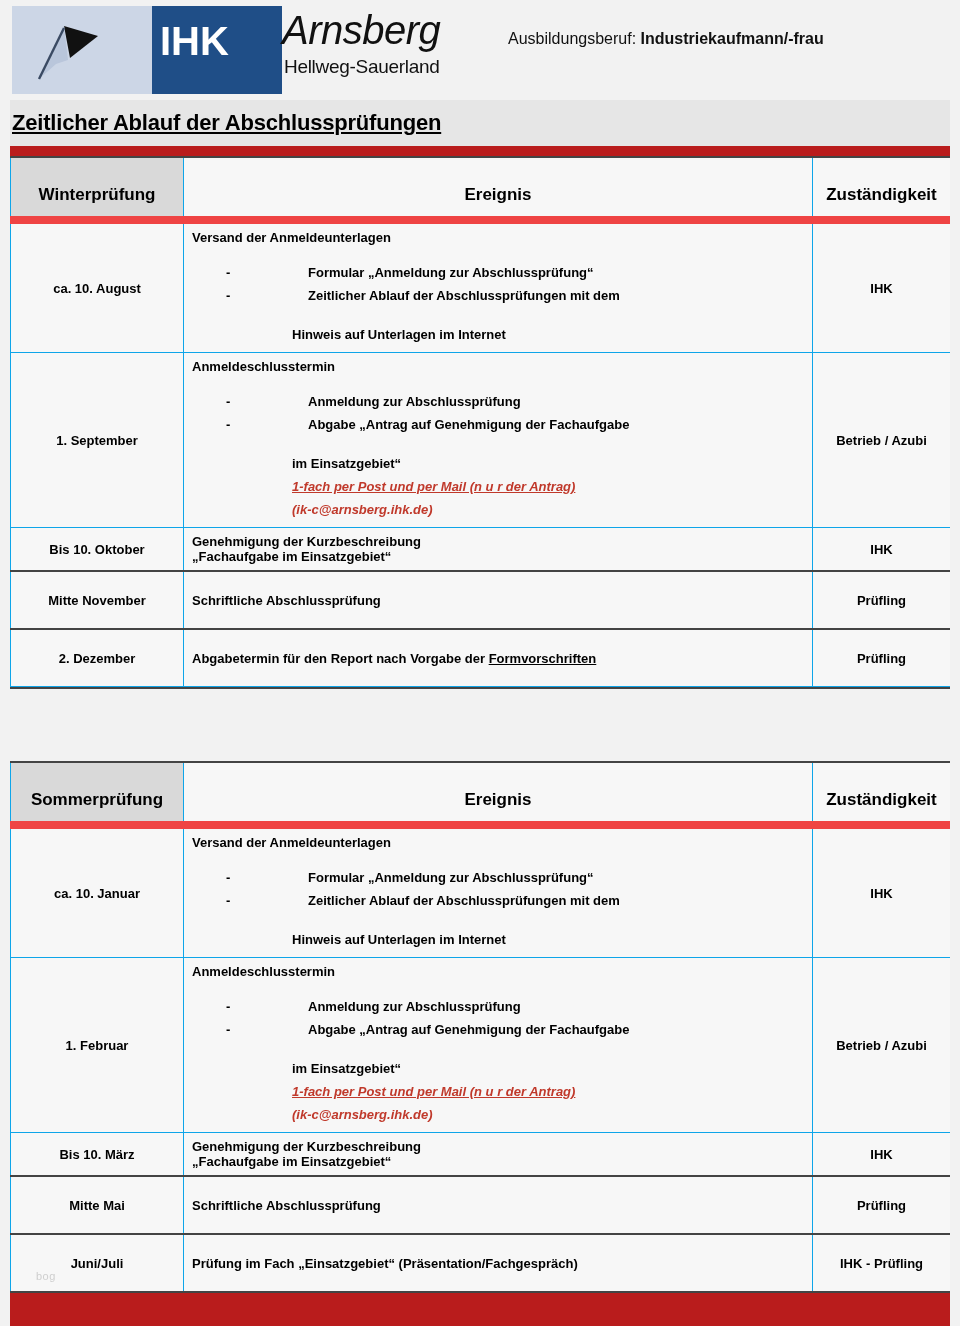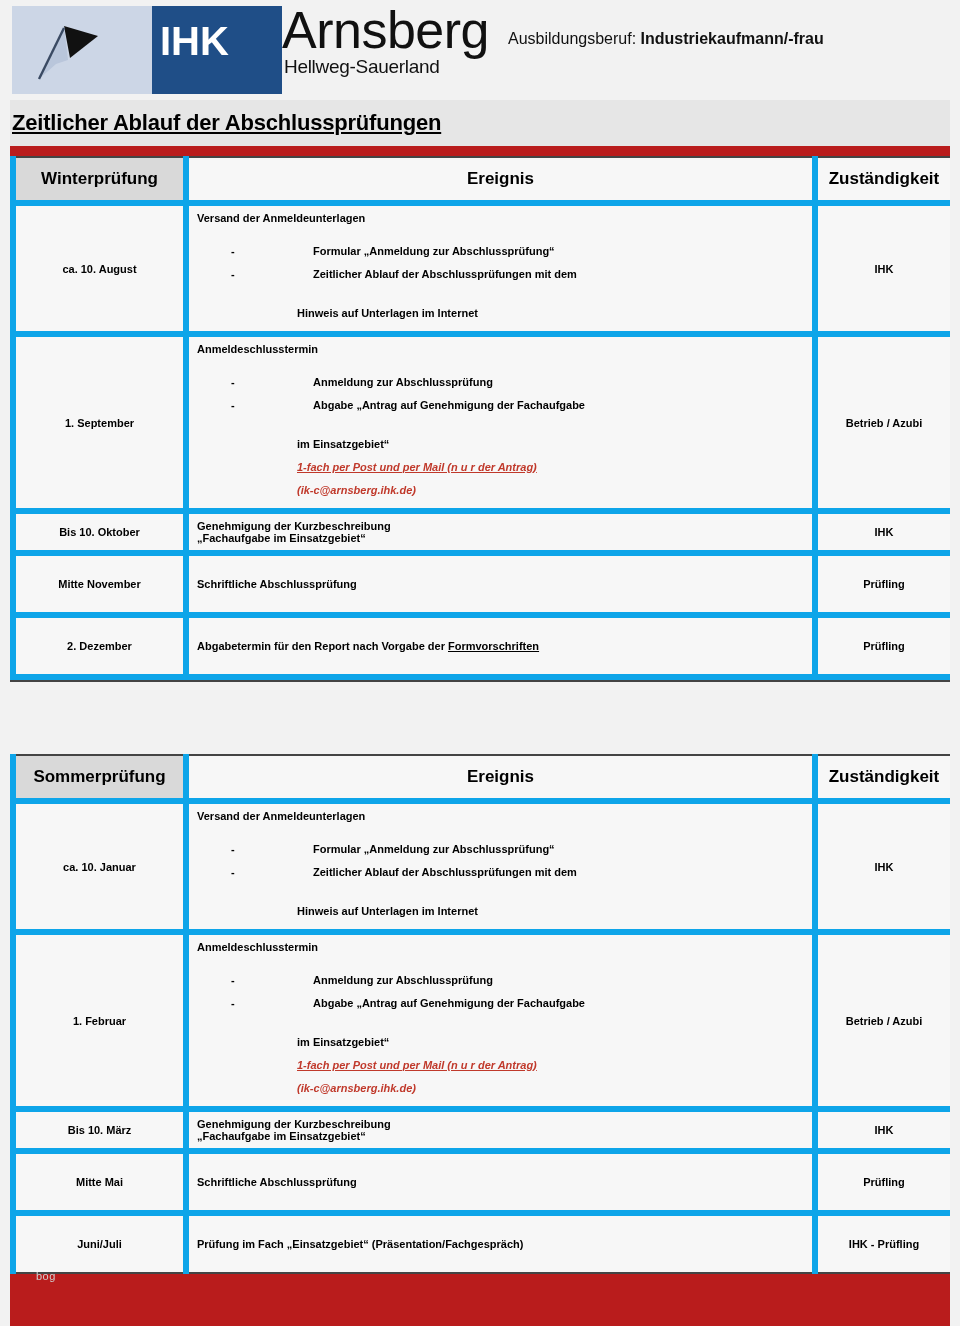--- a/index.html
+++ b/index.html
@@ -71,25 +71,26 @@
   }
   .logo-flag {
     position: absolute;
     left: 22px; top: 18px;
     width: 72px; height: 62px;
   }
   .logo-word {
     position: absolute;
     left: 282px;
     top: 8px;
-    font-size: 52px;
+    font-size: 40px;
     line-height: 44px;
     color: #111111;
     font-family: "Liberation Sans", sans-serif;
     letter-spacing: -0.5px;
+    font-style: italic;
   }
   .logo-sub {
     position: absolute;
     left: 284px;
     top: 56px;
     font-size: 19px;
     color: #111111;
     letter-spacing: -0.3px;
     font-family: "Liberation Sans", sans-serif;
   }
@@ -119,40 +120,40 @@
 
   
   .tbl-wrap { padding: 0 10px; }
   table.sched {
     width: 940px;
     border-collapse: collapse;
     table-layout: fixed;
     background: #f7f7f7;
   }
   table.sched td {
-    border: 6px solid #0ea5e9;
+    border: 1px solid #0ea5e9;
     vertical-align: middle;
     padding: 6px 8px;
-    font-size: 11px;
+    font-size: 13px;
     font-weight: bold;
     background: #f7f7f7;
   }
   col.c-date  { width: 173px; }
   col.c-event { width: 629px; }
   col.c-resp  { width: 138px; }
 
   .c-date-cell  { text-align: center; }
   .c-resp-cell  { text-align: center; }
   .c-event-cell { text-align: left; }
 
   tr.hdr td {
     border-top: 2px solid #444444;
-    border-bottom: 3px solid #ef4444;
+    border-bottom: 8px solid #ef4444;
     height: 38px;
-    padding-top: 2px;
+    padding-top: 18px;
     padding-bottom: 2px;
   }
   tr.hdr td.h-season {
     background: #d9d9d9;
     text-align: center;
     font-size: 17px;
   }
   tr.hdr td.h-ereignis {
     text-align: center;
     font-size: 17px;

